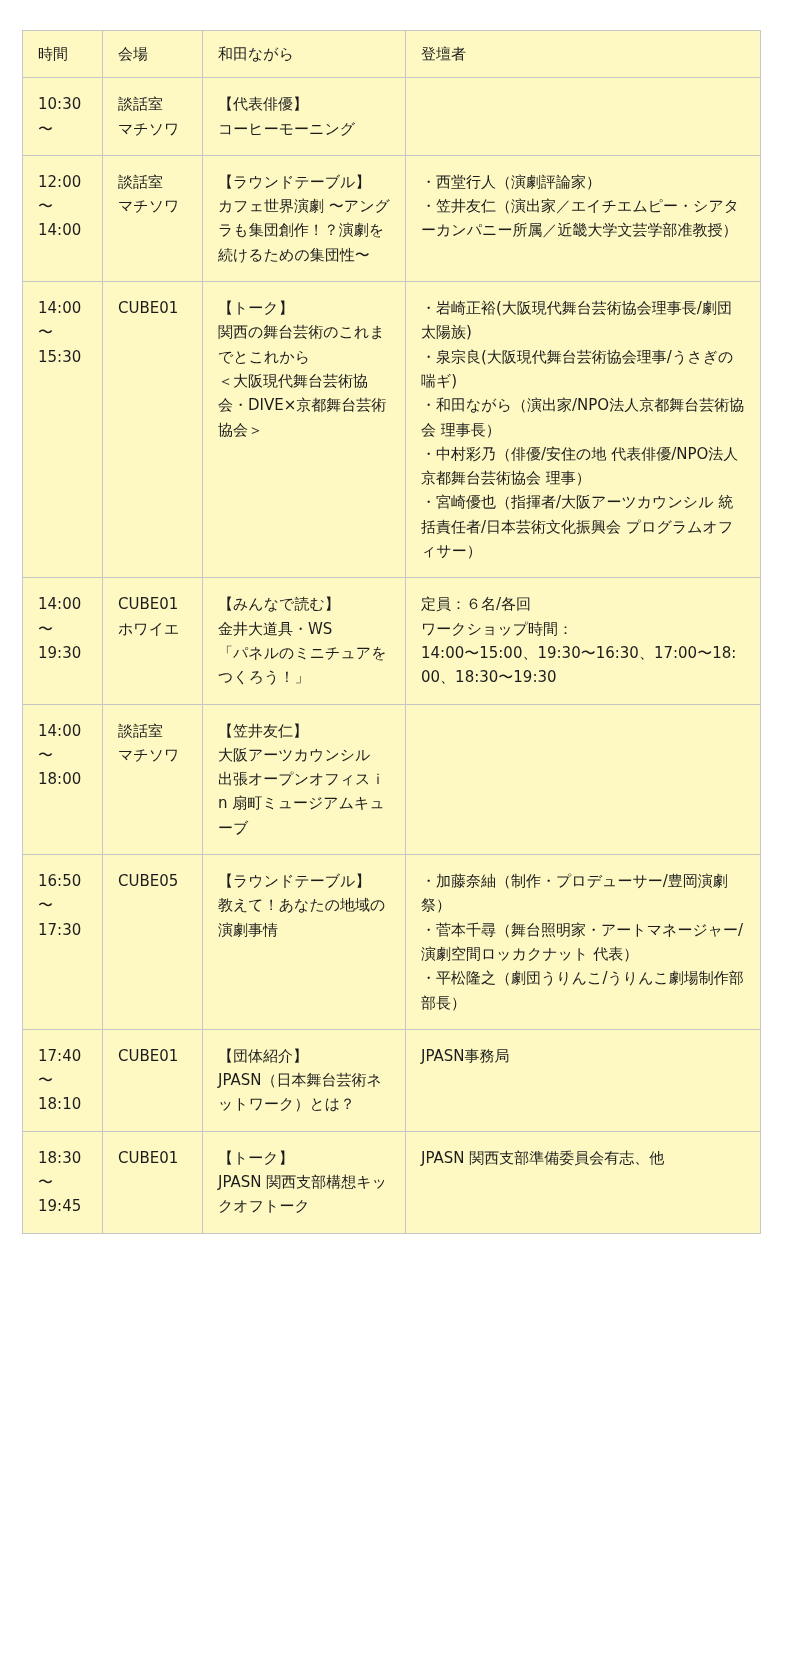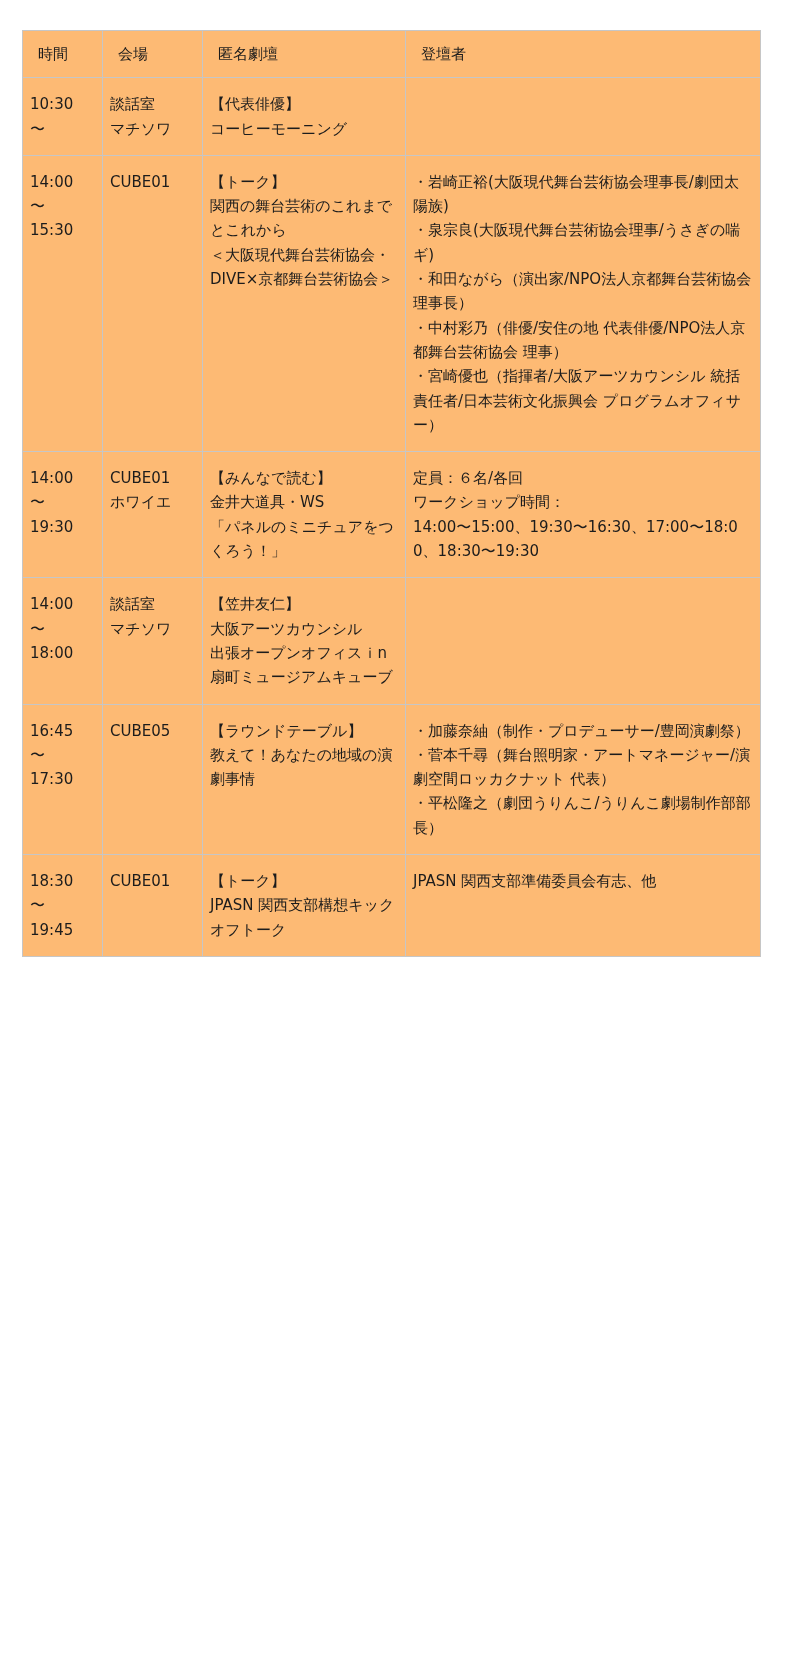--- a/index.html
+++ b/index.html
@@ -12,35 +12,35 @@
     min-height: 1680px;
     box-sizing: border-box;
     padding: 30px 40px 40px 22px;
     background: #ffffff;
     font-family: "DejaVu Sans", sans-serif;
   }
   table.schedule {
     border-collapse: collapse;
     table-layout: fixed;
     width: 738px;
-    background: #fdba74;
+    background: #fef9c3;
   }
   col.c-time    { width: 80px;  }
   col.c-venue   { width: 100px; }
   col.c-program { width: 203px; }
   col.c-speaker { width: 355px; }
   th, td {
     border: 1px solid #c6c6c6;
     vertical-align: top;
     text-align: left;
     font-weight: normal;
     font-size: 15px;
     line-height: 1.62;
     color: #1c1c1c;
-    padding: 14px 7px;
+    padding: 14px 15px;
     white-space: pre-line;
     word-break: break-all;
     overflow-wrap: anywhere;
     box-sizing: border-box;
   }
   thead th {
     padding: 11px 15px;
     white-space: nowrap;
   }
 </style>
@@ -52,33 +52,44 @@
     <colgroup>
       <col class="c-time">
       <col class="c-venue">
       <col class="c-program">
       <col class="c-speaker">
     </colgroup>
     <thead>
       <tr>
         <th>時間</th>
         <th>会場</th>
-        <th>匿名劇壇</th>
+        <th>和田ながら</th>
         <th>登壇者</th>
       </tr>
     </thead>
     <tbody>
       <tr>
         <td>10:30
 〜</td>
         <td>談話室
 マチソワ</td>
         <td>【代表俳優】
 コーヒーモーニング</td>
         <td></td>
+      </tr>
+      <tr>
+        <td>12:00
+〜
+14:00</td>
+        <td>談話室
+マチソワ</td>
+        <td>【ラウンドテーブル】
+カフェ世界演劇 〜アングラも集団創作！？演劇を続けるための集団性〜</td>
+        <td>・西堂行人（演劇評論家）
+・笠井友仁（演出家／エイチエムピー・シアターカンパニー所属／近畿大学文芸学部准教授）</td>
       </tr>
       <tr>
         <td>14:00
 〜
 15:30</td>
         <td>CUBE01</td>
         <td>【トーク】
 関西の舞台芸術のこれまでとこれから
 ＜大阪現代舞台芸術協会・DIVE×京都舞台芸術協会＞</td>
         <td>・岩崎正裕(大阪現代舞台芸術協会理事長/劇団太陽族)
@@ -105,29 +116,38 @@
 〜
 18:00</td>
         <td>談話室
 マチソワ</td>
         <td>【笠井友仁】
 大阪アーツカウンシル
 出張オープンオフィスｉn 扇町ミュージアムキューブ</td>
         <td></td>
       </tr>
       <tr>
-        <td>16:45
+        <td>16:50
 〜
 17:30</td>
         <td>CUBE05</td>
         <td>【ラウンドテーブル】
 教えて！あなたの地域の演劇事情</td>
         <td>・加藤奈紬（制作・プロデューサー/豊岡演劇祭）
 ・菅本千尋（舞台照明家・アートマネージャー/演劇空間ロッカクナット 代表）
 ・平松隆之（劇団うりんこ/うりんこ劇場制作部部長）</td>
+      </tr>
+      <tr>
+        <td>17:40
+〜
+18:10</td>
+        <td>CUBE01</td>
+        <td>【団体紹介】
+JPASN（日本舞台芸術ネットワーク）とは？</td>
+        <td>JPASN事務局</td>
       </tr>
       <tr>
         <td>18:30
 〜
 19:45</td>
         <td>CUBE01</td>
         <td>【トーク】
 JPASN 関西支部構想キックオフトーク</td>
         <td>JPASN 関西支部準備委員会有志、他</td>
       </tr>

